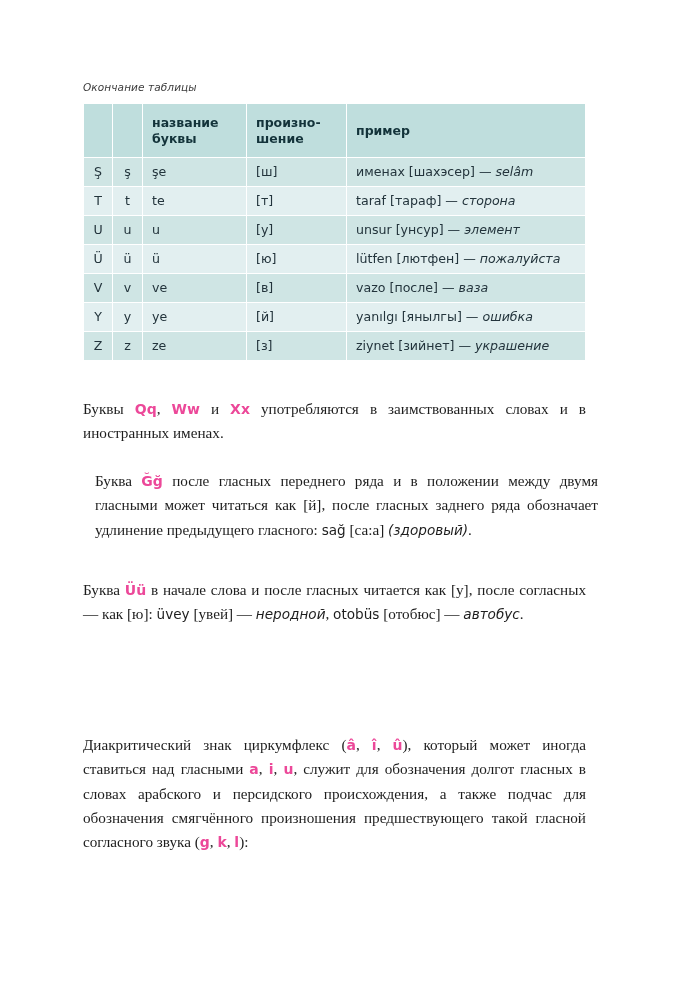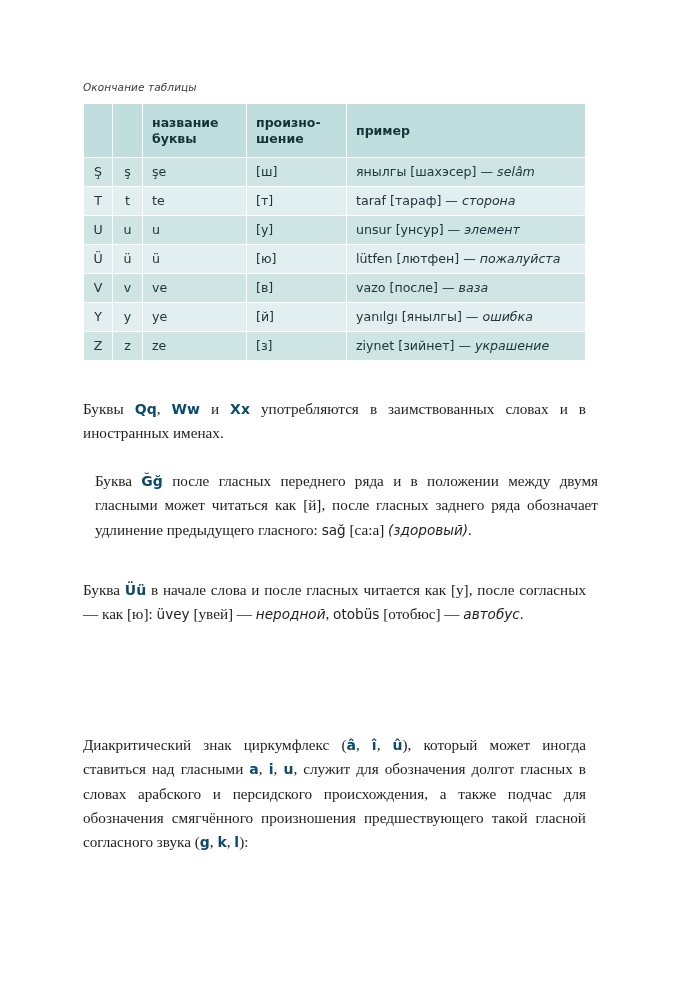--- a/index.html
+++ b/index.html
@@ -90,21 +90,21 @@
     text-justify: inter-word;
   }
   .body-text.p1 { top: 382px; }
   .body-text.p2 { top: 454px; margin-left: 12px; }
   .body-text.p3 { top: 563px; }
   .body-text.p4 { top: 648px; }
   .body-text.p5 { top: 718px; }
   .body-text.p6 { top: 902px; text-align: left; }
 
   .hl {
-    color: #0c4a6e;
+    color: #ec4899;
     font-weight: bold;
     font-family: "DejaVu Sans", sans-serif;
     font-size: 14px;
   }
   .lat {
     font-family: "DejaVu Sans", sans-serif;
     font-size: 13.6px;
   }
   .ru-i {
     font-style: italic;
@@ -154,21 +154,21 @@
         </th>
         <th>пример</th>
       </tr>
     </thead>
     <tbody>
       <tr class="odd">
         <td class="cap">Ş</td>
         <td class="low">ş</td>
         <td>şe</td>
         <td>[ш]</td>
-        <td class="ex"><span>янылгы [шахэсер] — </span><i>selâm</i></td>
+        <td class="ex"><span>именах [шахэсер] — </span><i>selâm</i></td>
       </tr>
       <tr class="even">
         <td class="cap">T</td>
         <td class="low">t</td>
         <td>te</td>
         <td>[т]</td>
         <td class="ex"><span>taraf [тараф] — </span><i>сторона</i></td>
       </tr>
       <tr class="odd">
         <td class="cap">U</td>

